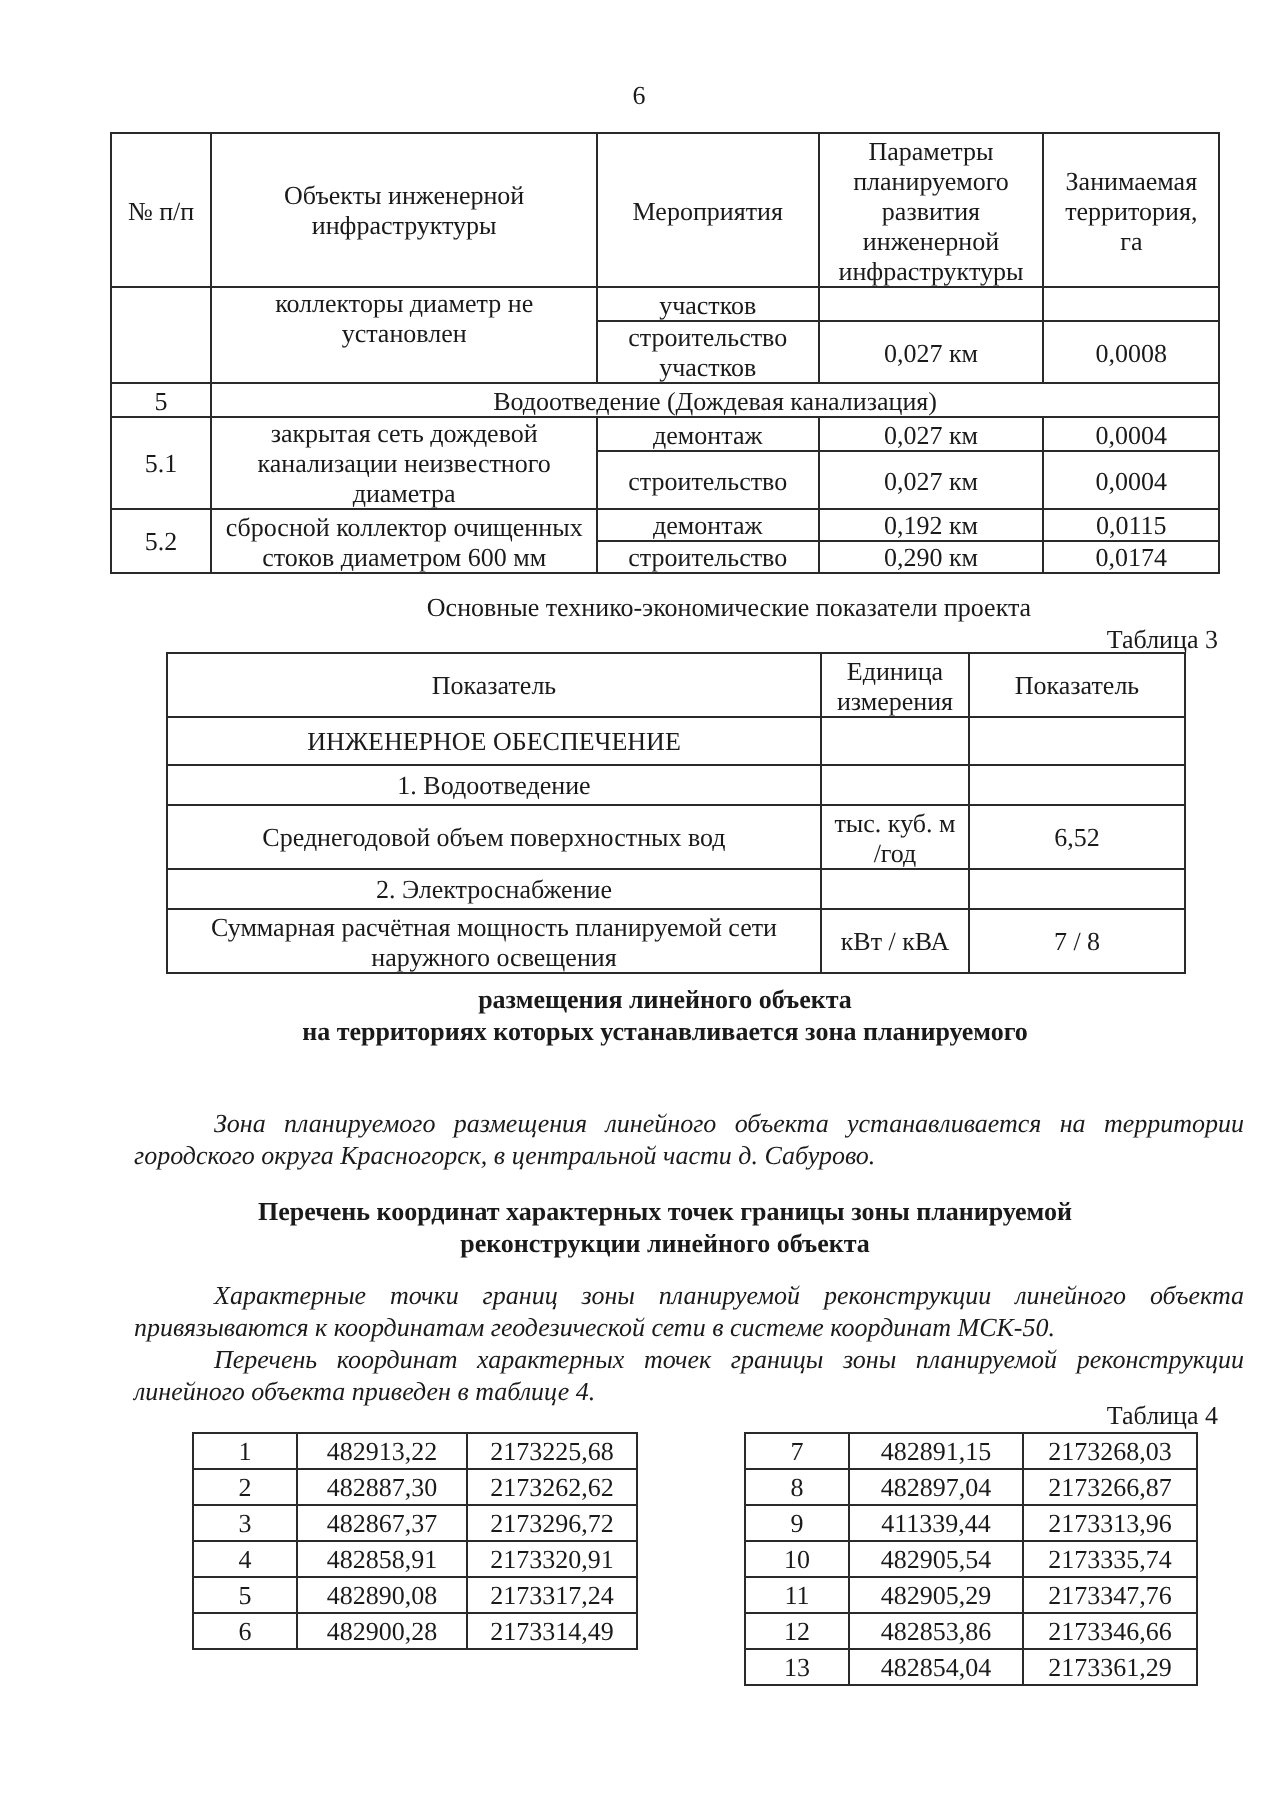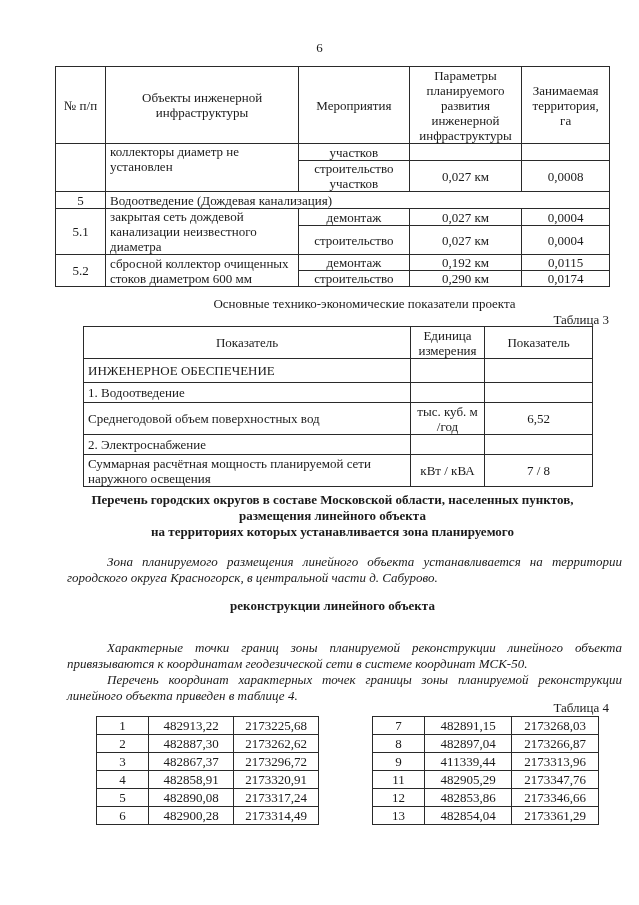--- a/index.html
+++ b/index.html
@@ -4,21 +4,21 @@
 <style>
   html, body { margin: 0; padding: 0; background: #ffffff; }
   body { width: 639px; height: 905px; position: relative; overflow: hidden;
          font-family: "Liberation Serif", "DejaVu Serif", serif; color: #1a1a1a; font-size: 13px; }
   .abs { position: absolute; }
   .page-num { top: 40px; left: 0; width: 639px; text-align: center; font-size: 13px; }
 
   table { border-collapse: collapse; position: absolute; table-layout: fixed; }
   td, th { border: 1px solid #2a2a2a; font-weight: normal; padding: 0 4px; line-height: 15px; vertical-align: middle; }
   .c { text-align: center; }
-  .l { text-align: left; margin-top: 44px; }
+  .l { text-align: center; margin-top: 44px; }
 
   
   #t1 { left: 55px; top: 66px; width: 555px; }
   #t1 th { height: 76px; }
 
   
   .caption { font-size: 13px; margin-left: 45px; }
   #t3 { left: 83px; top: 326px; width: 509px; }
 
   .heading { font-weight: bold; text-align: center; font-size: 13px; line-height: 16px; }
@@ -131,30 +131,30 @@
   </tr>
   <tr style="height:32px">
     <td class="l">Суммарная расчётная мощность планируемой сети наружного освещения</td>
     <td class="c">кВт / кВА</td>
     <td class="c">7 / 8</td>
   </tr>
 </tbody>
   </table>
 
 <div class="abs heading" style="top:492px; left:55px; width:555px">
-  <div>Перечень городских округов в составе Московской области, населенных пунктов,</div>
   <div>размещения линейного объекта</div>
   <div>на территориях которых устанавливается зона планируемого</div>
 </div>
 <div class="abs para" style="top:554px">
   <div class="indent just-last">Зона планируемого размещения линейного объекта устанавливается на территории</div>
   <div>городского округа Красногорск, в центральной части д. Сабурово.</div>
 </div>
 
 <div class="abs heading" style="top:598px; left:55px; width:555px">
+  <div>Перечень координат характерных точек границы зоны планируемой</div>
   <div>реконструкции линейного объекта</div>
 </div>
 <div class="abs para" style="top:640px">
   <div class="indent just-last">Характерные точки границ зоны планируемой реконструкции линейного объекта</div>
   <div>привязываются к координатам геодезической сети в системе координат МСК-50.</div>
 </div>
 <div class="abs para" style="top:672px">
   <div class="indent just-last">Перечень координат характерных точек границы зоны планируемой реконструкции</div>
   <div>линейного объекта приведен в таблице 4.</div>
 </div>
@@ -217,20 +217,25 @@
         <td class="c">8</td>
         <td class="c">482897,04</td>
         <td class="c">2173266,87</td>
       </tr>
   <tr>
         <td class="c">9</td>
         <td class="c">411339,44</td>
         <td class="c">2173313,96</td>
       </tr>
   <tr>
+        <td class="c">10</td>
+        <td class="c">482905,54</td>
+        <td class="c">2173335,74</td>
+      </tr>
+  <tr>
         <td class="c">11</td>
         <td class="c">482905,29</td>
         <td class="c">2173347,76</td>
       </tr>
   <tr>
         <td class="c">12</td>
         <td class="c">482853,86</td>
         <td class="c">2173346,66</td>
       </tr>
   <tr>

